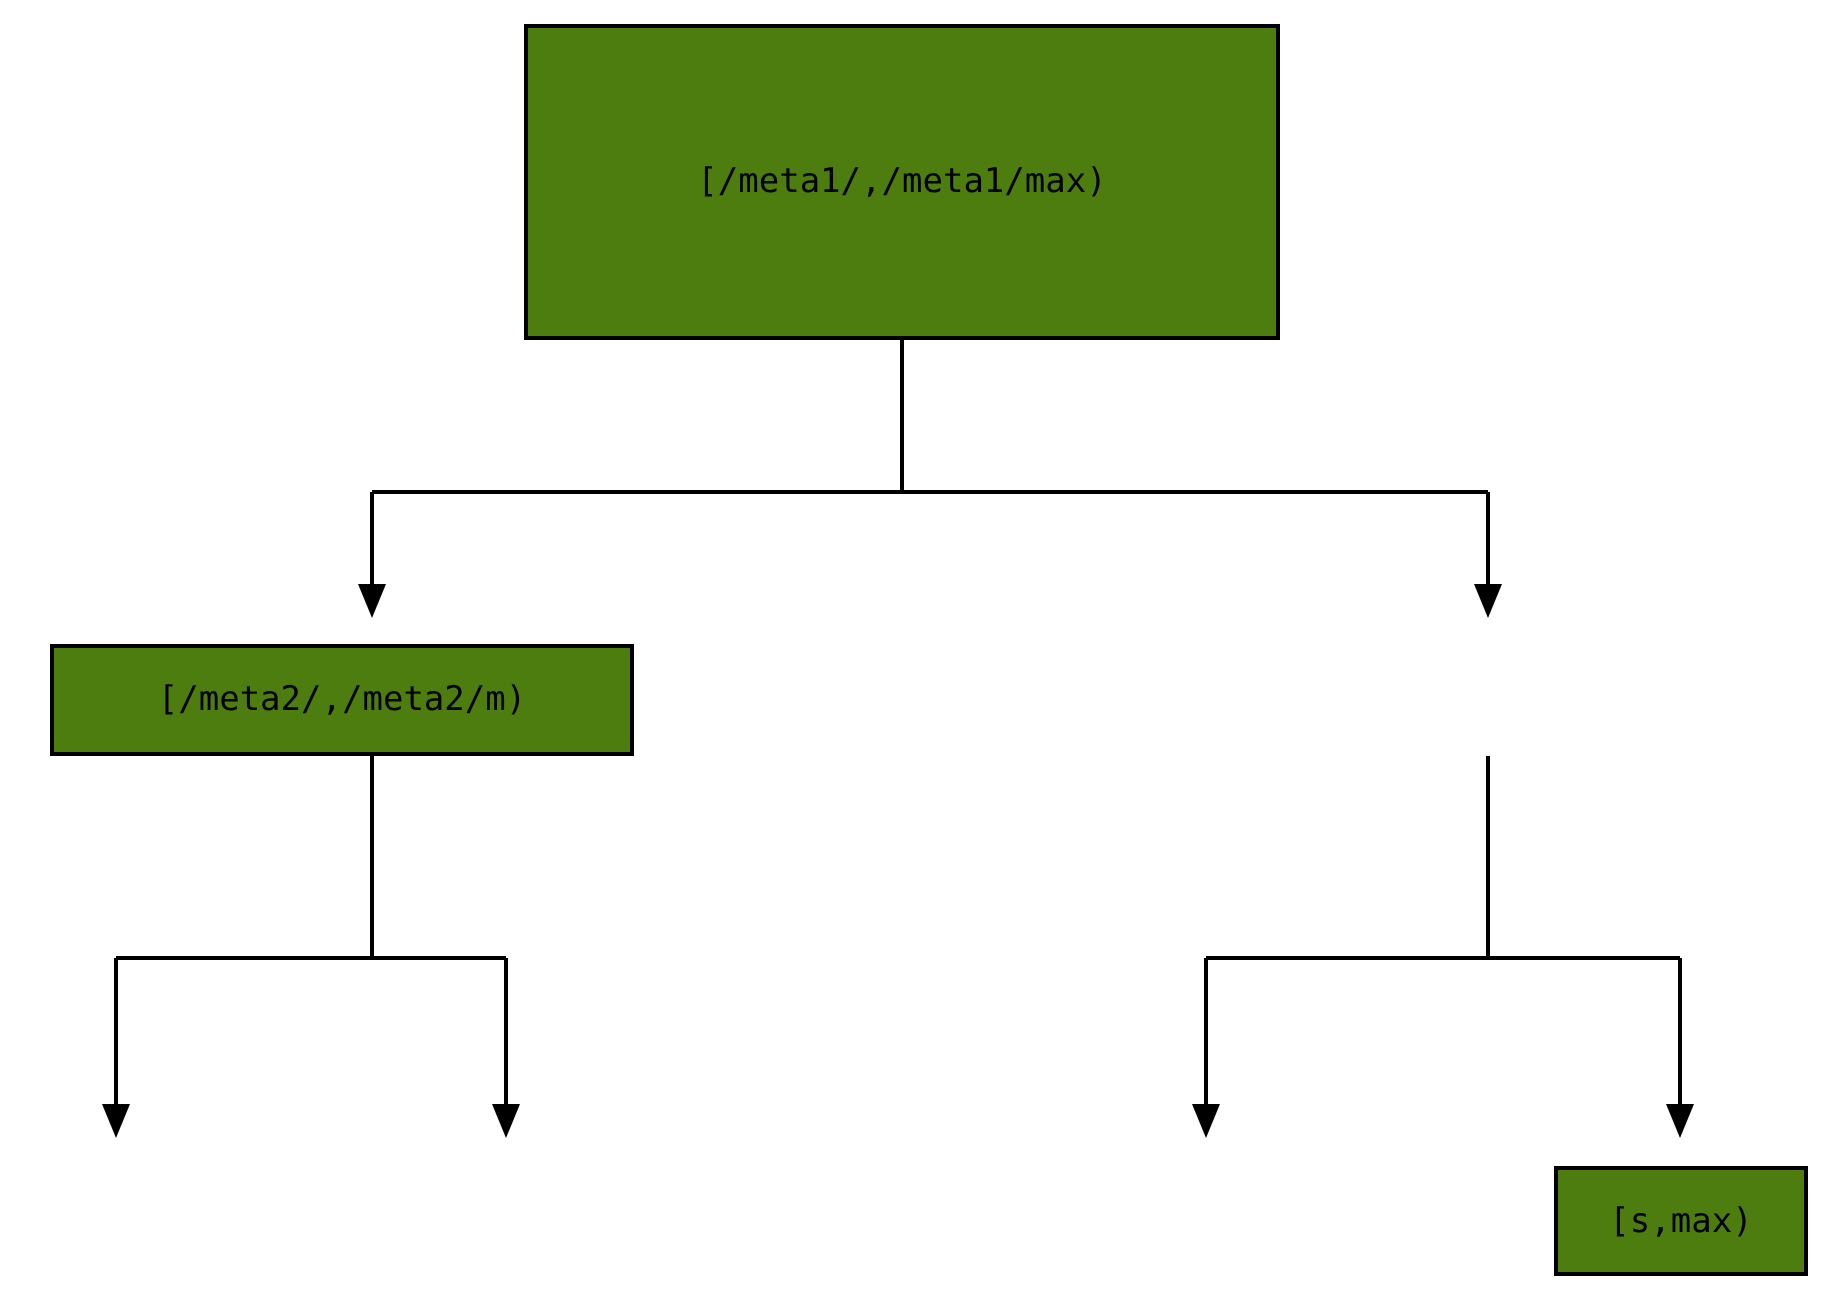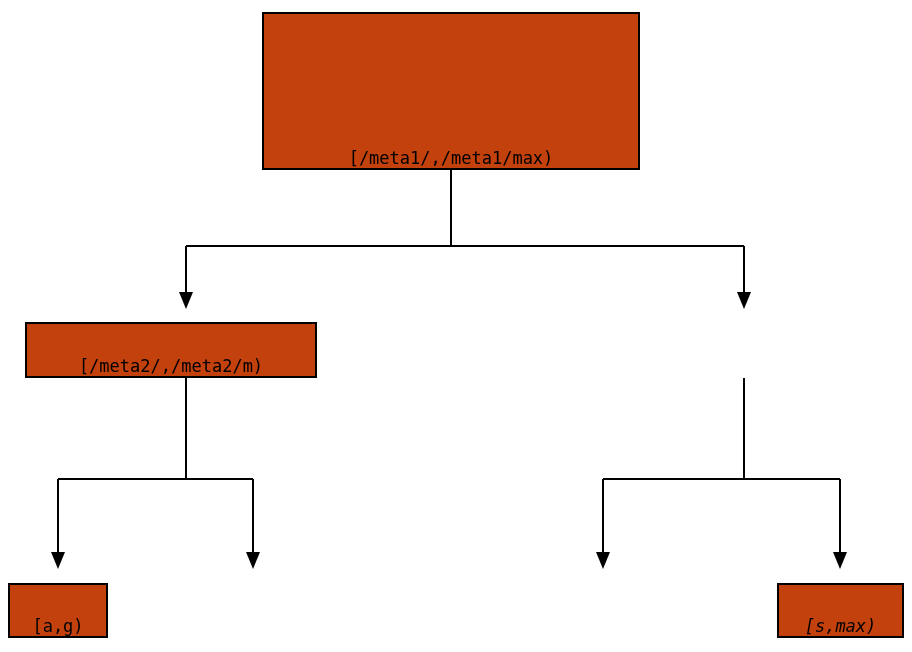--- a/index.html
+++ b/index.html
@@ -19,36 +19,36 @@
     position: absolute;
     left: 0;
     top: 0;
     width: 912px;
     height: 652px;
   }
   .node {
     position: absolute;
     box-sizing: border-box;
     border: 2px solid #000000;
-    background: #c2410c;
+    background: #4d7c0f;
     color: #000000;
     display: flex;
-    align-items: flex-end;
+    align-items: center;
     justify-content: center;
     font-size: 17px;
     letter-spacing: 0;
     white-space: pre;
   }
   .node-root  { left: 262px; top: 12px;  width: 378px; height: 158px; }
   .node-left  { left: 25px;  top: 322px; width: 292px; height: 56px;  }
   .node-right { left: 583px; top: 322px; width: 322px; height: 56px;  }
   .node-leaf-ag   { left: 8px;   top: 583px; width: 100px; height: 55px; }
   .node-leaf-gm   { left: 203px; top: 583px; width: 100px; height: 55px; }
   .node-leaf-ms   { left: 554px; top: 583px; width: 98px;  height: 55px; }
-  .node-leaf-smax { left: 777px; top: 583px; width: 127px; height: 55px; font-style: italic; }
+  .node-leaf-smax { left: 777px; top: 583px; width: 127px; height: 55px; }
 </style>
 </head>
 <body>
 
 <div class="canvas">
 
   <svg class="connectors" viewBox="0 0 912 652" xmlns="http://www.w3.org/2000/svg">
     <g stroke="#000000" stroke-width="2" fill="none">
 
       <line x1="451" y1="170" x2="451" y2="247"></line>
@@ -78,23 +78,20 @@
 
   <div class="node node-root">
     <span>[/meta1/,/meta1/max)</span>
   </div>
 
   <div class="node node-left">
     <span>[/meta2/,/meta2/m)</span>
   </div>
 
 
-  <div class="node node-leaf-ag">
-    <span>[a,g)</span>
-  </div>
 
 
 
   <div class="node node-leaf-smax">
     <span>[s,max)</span>
   </div>
 
 </div>
 
 </body></html>

